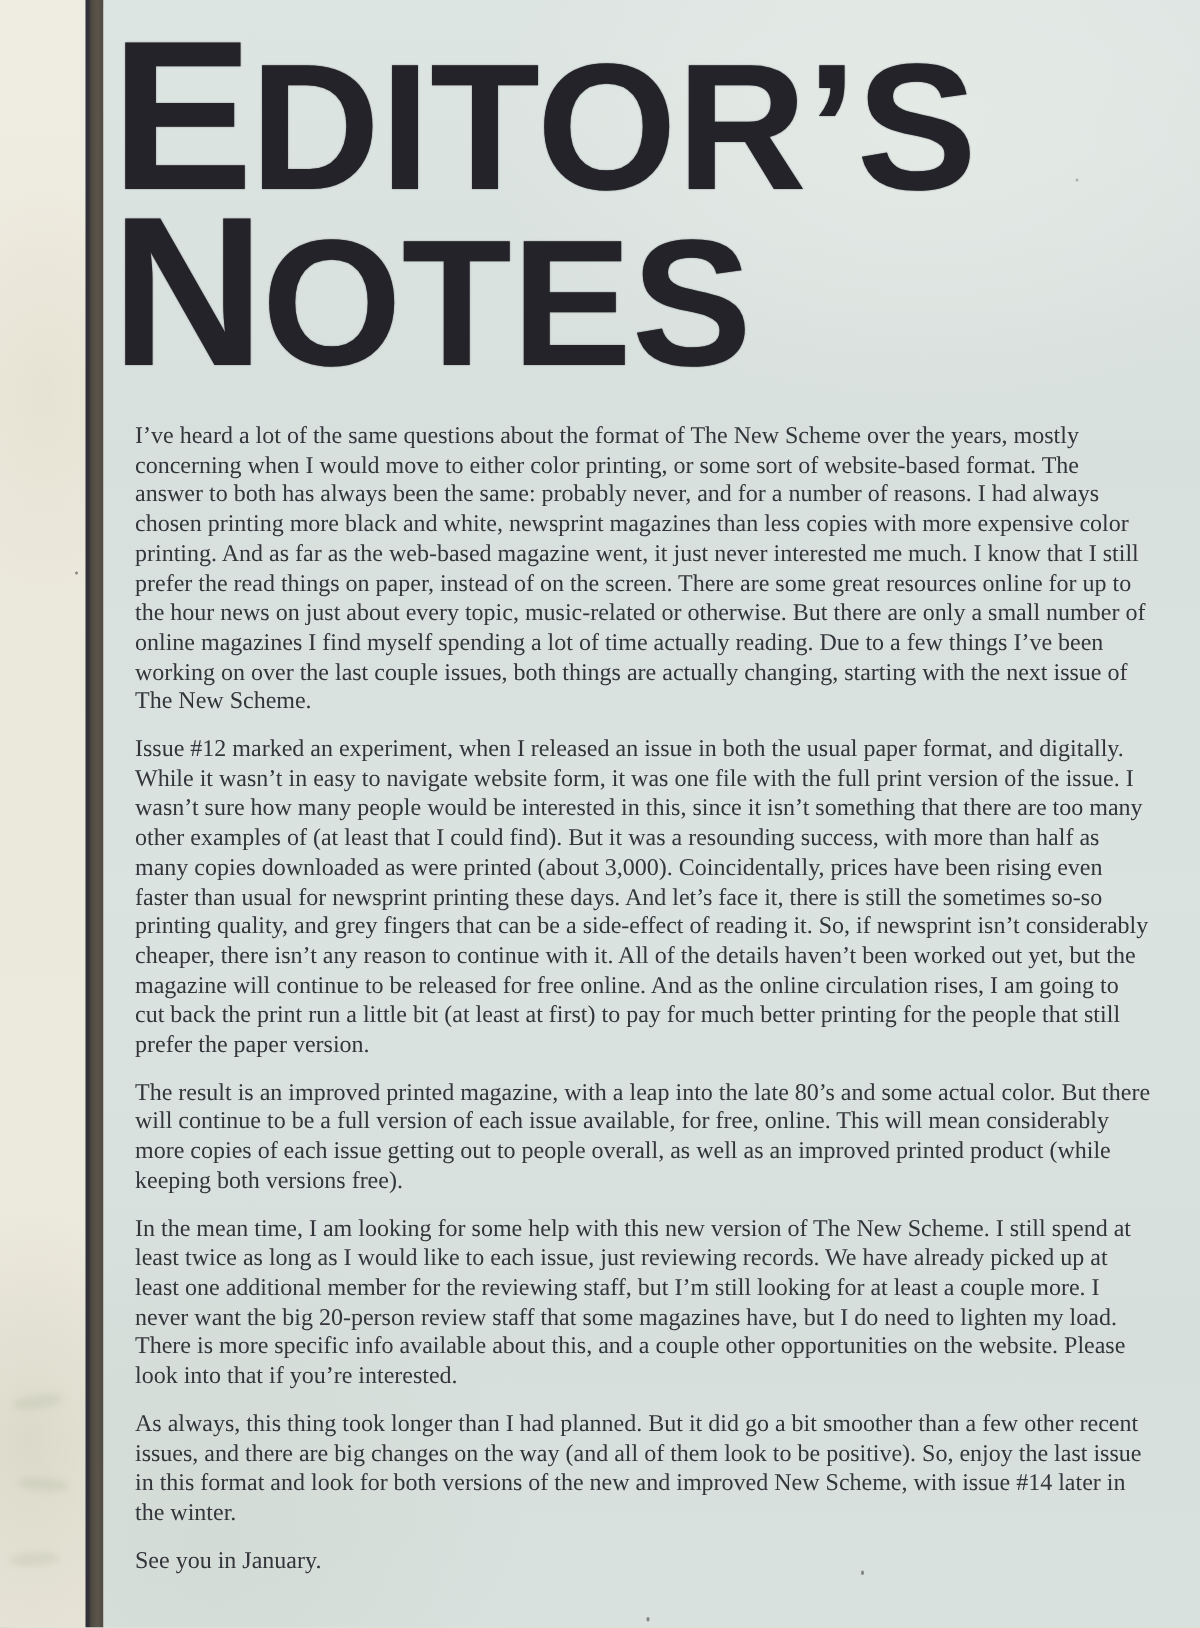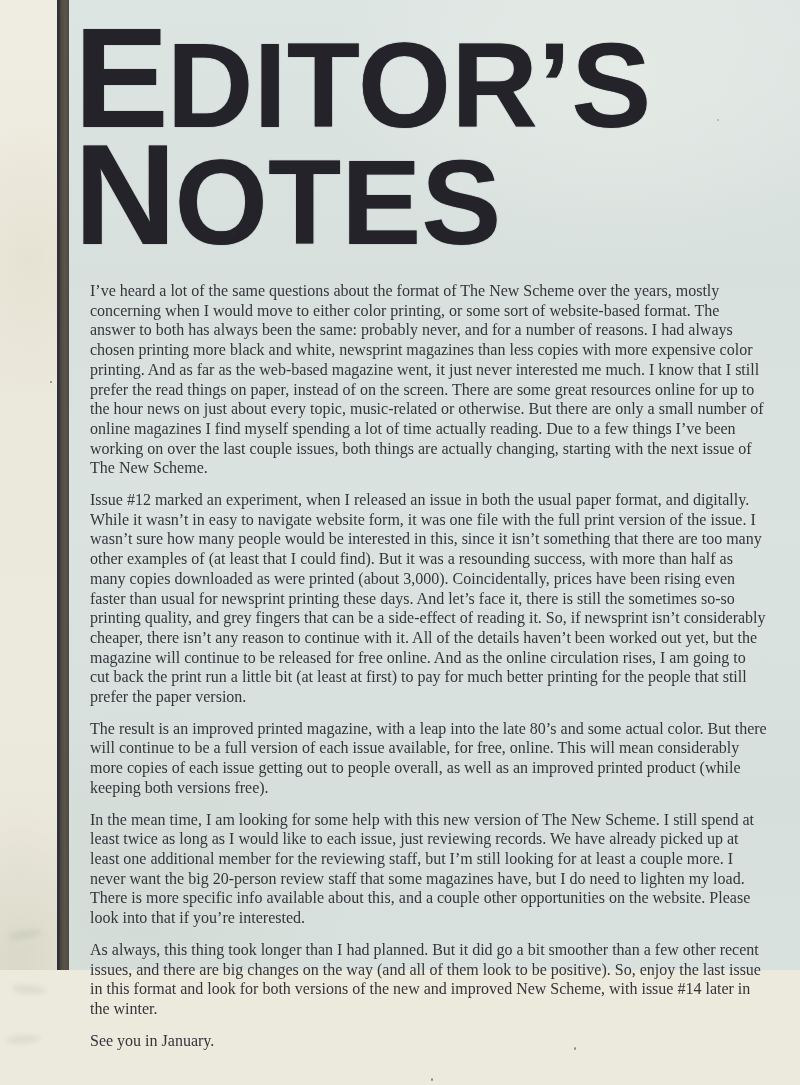--- a/index.html
+++ b/index.html
@@ -13,21 +13,21 @@
   * { margin: 0; padding: 0; box-sizing: border-box; }
   html, body { width: 800px; height: 1085px; }
   body {
     font-family: "Liberation Serif", "DejaVu Serif", serif;
     background: var(--paper-margin);
     overflow: hidden;
   }
   .scan-page {
     position: relative;
     width: 800px;
-    height: 970px;
+    height: 1085px;
     background: var(--paper-margin);
     box-shadow: inset 6px 0 10px -4px rgba(90,85,70,.45);
   }
   .left-margin {
     position: absolute;
     left: 0; top: 0; bottom: 0;
     width: 57px;
     background:
       radial-gradient(140px 220px at 20px 960px, rgba(150,160,130,.18), rgba(150,160,130,0) 70%),
       radial-gradient(120px 200px at 30px 260px, rgba(170,160,120,.10), rgba(170,160,120,0) 70%),

